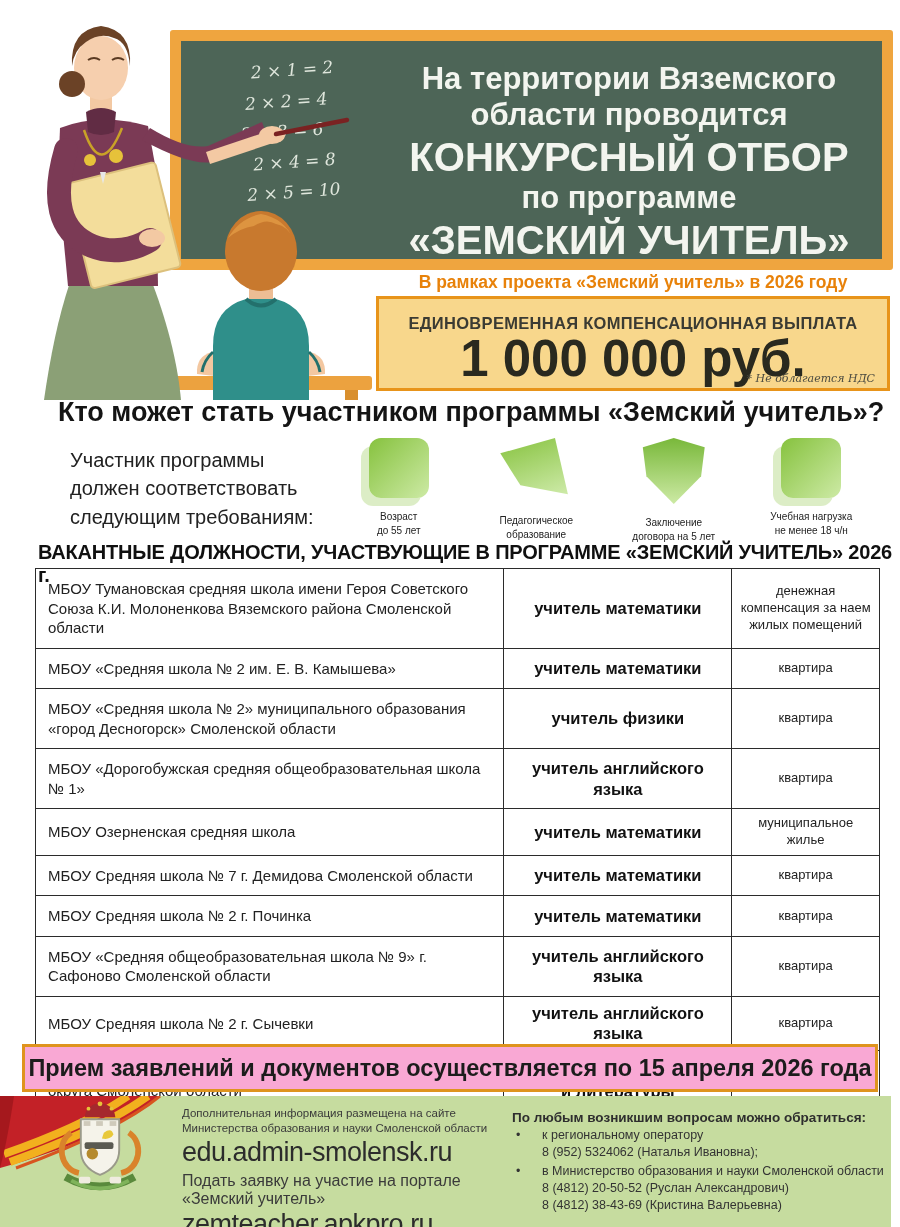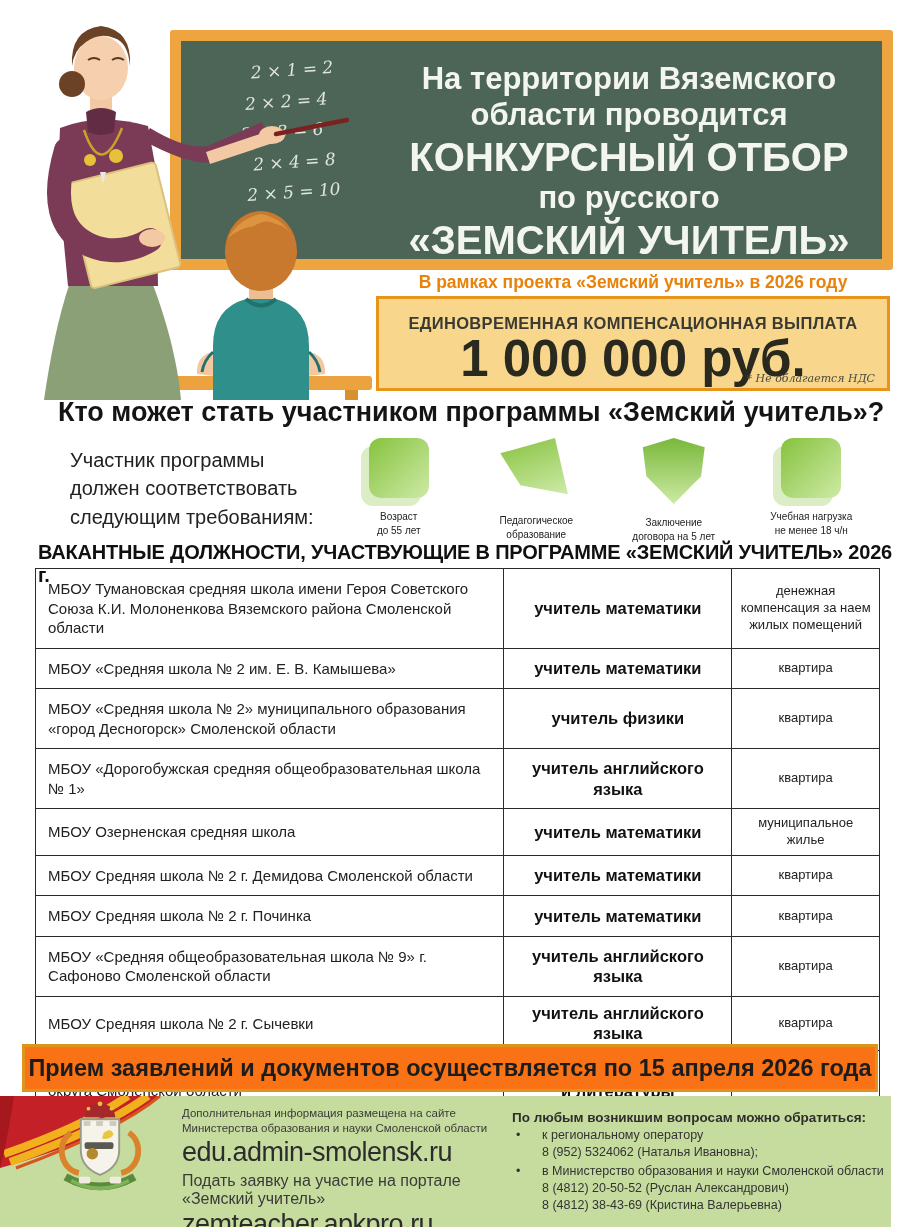--- a/index.html
+++ b/index.html
@@ -54,21 +54,21 @@
   .table-heading{position:absolute;left:38px;top:541px;font-size:20px;font-weight:bold;
     color:#101010;letter-spacing:-.2px;}
   .vac-table{position:absolute;left:35px;top:568px;width:845px;border-collapse:collapse;}
   .vac-table td{border:1.5px solid #2b2b2b;vertical-align:middle;}
   td.school{padding:10px 12px;font-size:15px;color:#222;line-height:1.3;width:55.5%;}
   td.position{text-align:center;font-weight:bold;font-size:16.5px;color:#111;width:27%;padding:6px 10px;line-height:1.25;}
   td.housing{text-align:center;font-size:13px;color:#222;padding:6px 8px;line-height:1.3;}
 
   
   .deadline-banner{position:absolute;left:22px;top:1044px;width:856px;height:48px;
-    box-sizing:border-box;background:#f97316;border:3px solid #df941e;
+    box-sizing:border-box;background:#f9a8d4;border:3px solid #df941e;
     display:flex;align-items:center;justify-content:center;
     font-size:23.5px;font-weight:bold;color:#1c1c1c;}
 
   
   .footer{position:absolute;left:0;top:1096px;width:891px;height:131px;background:#c6dc9f;}
   .flag{position:absolute;left:0;top:0;}
   .coat{position:absolute;left:52px;top:4px;}
   .footer-left{position:absolute;left:182px;top:10px;width:322px;}
   .f-info{font-size:11.5px;line-height:1.32;color:#3a3a3a;white-space:pre-line;}
   .f-site{display:block;font-size:27px;color:#2c2c2c;letter-spacing:-.5px;margin-top:2px;
@@ -90,21 +90,21 @@
       <div>2 × 1 = 2</div>
       <div>2 × 2 = 4</div>
       <div>2 × 3 = 6</div>
       <div>2 × 4 = 8</div>
       <div>2 × 5 = 10</div>
     </div>
     <div class="board-title">
       <div class="bt-md">На территории Вяземского</div>
       <div class="bt-md">области проводится</div>
       <div class="bt-lg">КОНКУРСНЫЙ ОТБОР</div>
-      <div class="bt-md">по русского</div>
+      <div class="bt-md">по программе</div>
       <div class="bt-lg">«ЗЕМСКИЙ УЧИТЕЛЬ»</div>
     </div>
   </div>
 
   <svg class="illustration" viewBox="0 0 440 400" width="440" height="400">
 
     <g>
       <rect x="150" y="376" width="222" height="14" rx="3" fill="#eca23f"></rect>
       <rect x="163" y="390" width="13" height="10" fill="#d98f2e"></rect>
       <rect x="345" y="390" width="13" height="10" fill="#d98f2e"></rect>
@@ -203,21 +203,21 @@
         <td class="school">МБОУ «Дорогобужская средняя общеобразовательная школа № 1»</td>
         <td class="position">учитель английского языка</td>
         <td class="housing">квартира</td>
       </tr>
       <tr>
         <td class="school">МБОУ Озерненская средняя школа</td>
         <td class="position">учитель математики</td>
         <td class="housing">муниципальное жилье</td>
       </tr>
       <tr>
-        <td class="school">МБОУ Средняя школа № 2 г. Демидова Смоленской области</td>
+        <td class="school">МБОУ Средняя школа № 7 г. Демидова Смоленской области</td>
         <td class="position">учитель математики</td>
         <td class="housing">квартира</td>
       </tr>
       <tr>
         <td class="school">МБОУ Средняя школа № 2 г. Починка</td>
         <td class="position">учитель математики</td>
         <td class="housing">квартира</td>
       </tr>
       <tr>
         <td class="school">МБОУ «Средняя общеобразовательная школа № 9» г. Сафоново Смоленской области</td>

